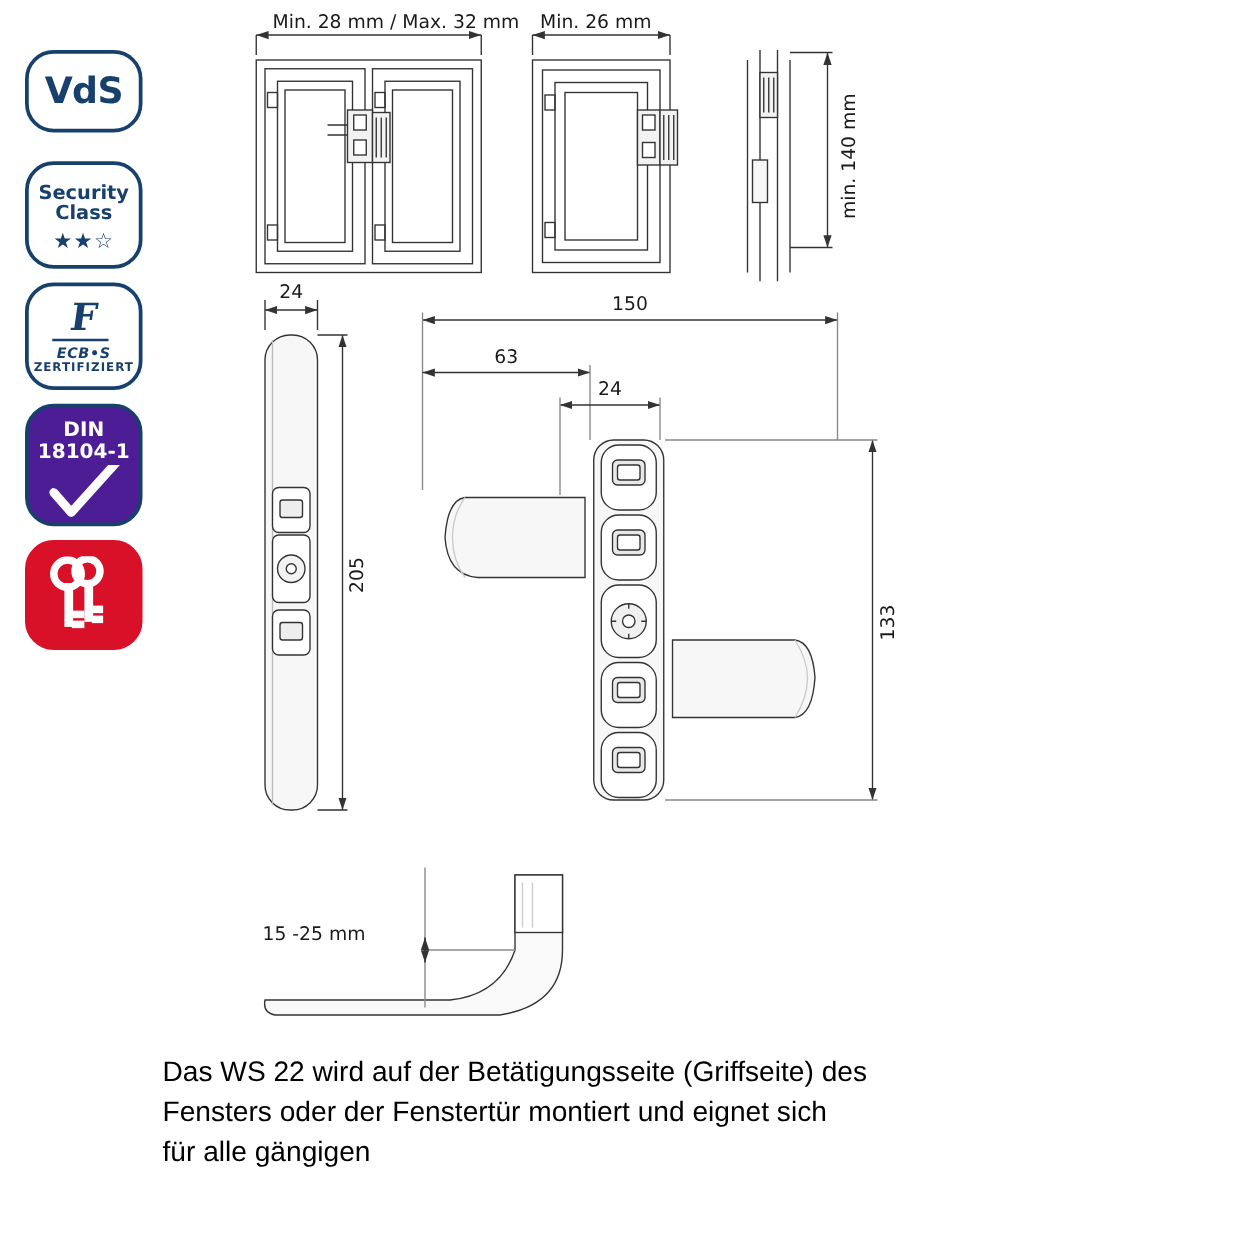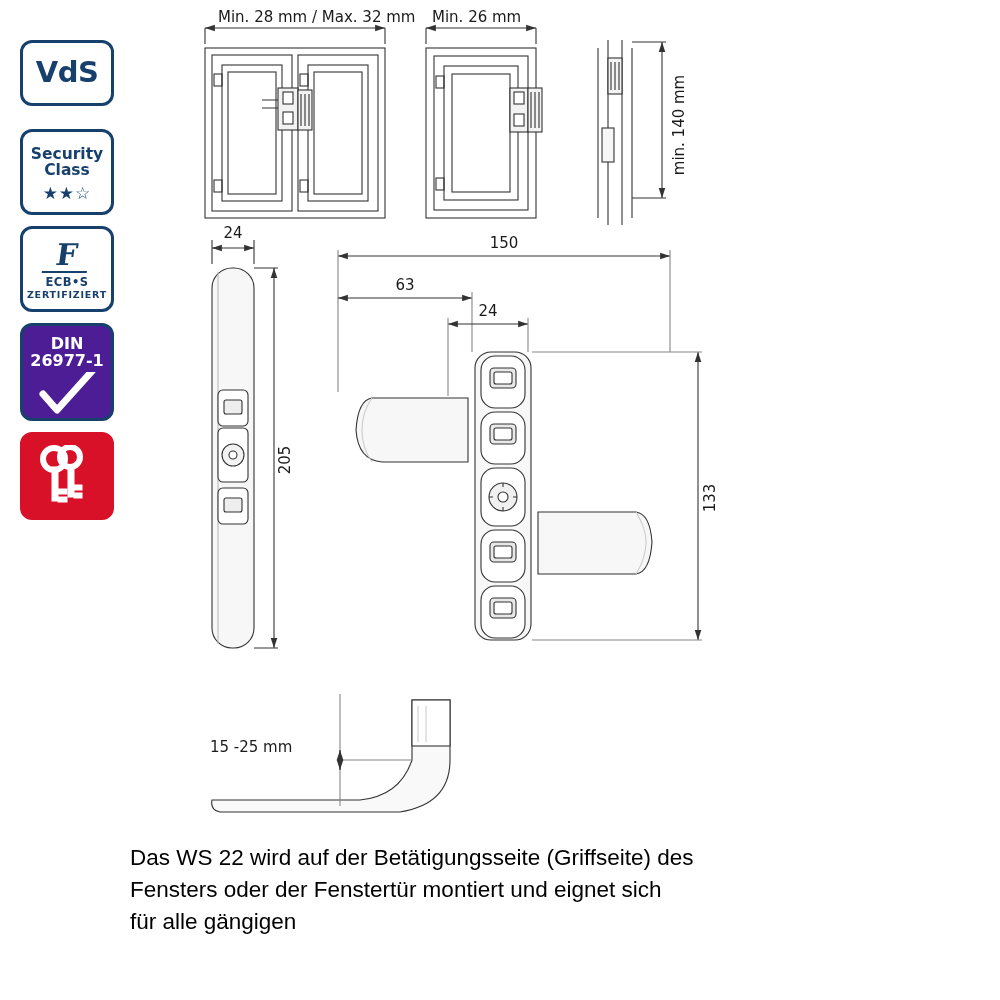--- a/index.html
+++ b/index.html
@@ -27,21 +27,21 @@
     top: 40px;
     width: 100px;
     display: flex;
     flex-direction: column;
     gap: 11px;
   }
   .badge {
     width: 94px;
     box-sizing: border-box;
     border: 3px solid #17406d;
-    border-radius: 12px;
+    border-radius: 23px;
     background: #ffffff;
     color: #17406d;
     display: flex;
     flex-direction: column;
     align-items: center;
     justify-content: center;
     text-align: center;
     line-height: 1.08;
     font-weight: bold;
   }
@@ -72,20 +72,21 @@
     font-family: "DejaVu Serif", serif;
     line-height: 1;
     border-bottom: 2px solid #17406d;
     padding: 0 12px 1px 12px;
     margin-bottom: 3px;
     transform: skewX(-8deg);
   }
   .badge-ecbs .ecbs-label {
     font-size: 11.5px;
     letter-spacing: 0.5px;
+    font-style: italic;
   }
   .badge-ecbs .zert {
     font-size: 9.5px;
     letter-spacing: 0.8px;
     margin-top: 2px;
   }
   .badge-din {
     height: 98px;
     background: #4c1d95;
     color: #ffffff;
@@ -150,21 +151,21 @@
     </div>
 
     <div class="badge badge-ecbs">
       <span class="fmark">F</span>
       <span class="ecbs-label">ECB•S</span>
       <span class="zert">ZERTIFIZIERT</span>
     </div>
 
     <div class="badge badge-din">
       <span>DIN</span>
-      <span>26977-1</span>
+      <span>18104-1</span>
       <svg class="check" viewBox="0 0 60 44">
         <path d="M6 22 L20 38 L56 -2" fill="none" stroke="#ffffff" stroke-width="7" stroke-linecap="round" stroke-linejoin="round"></path>
       </svg>
     </div>
 
     <div class="badge badge-key">
       <svg width="70" height="62" viewBox="0 0 70 62">
         <g fill="#ffffff" stroke="#ffffff">
           <circle cx="22" cy="14" r="11" fill="none" stroke-width="6"></circle>
           <circle cx="38" cy="12" r="10" fill="none" stroke-width="6"></circle>

